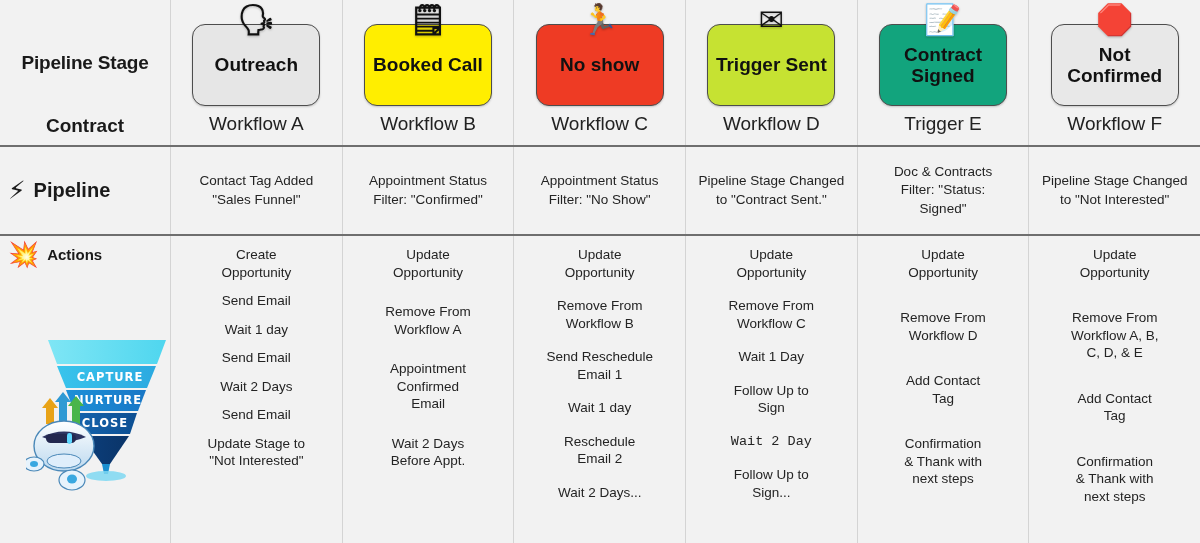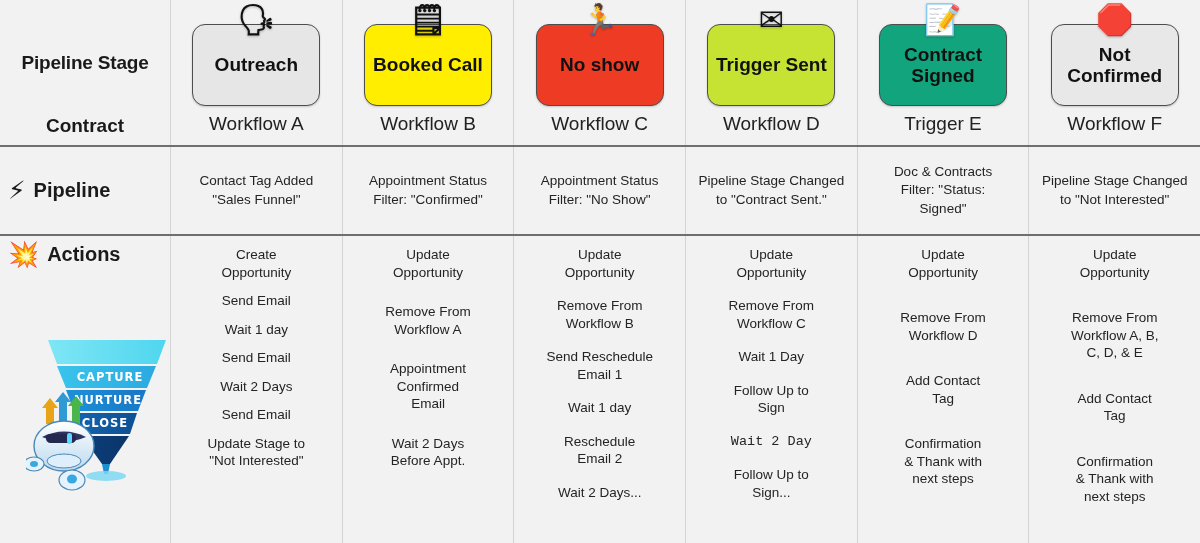--- a/index.html
+++ b/index.html
@@ -72,21 +72,21 @@
   .trg .colcell{justify-content:center;padding:4px 8px;}
   .trgtext{
     font-size:13.5px;line-height:1.35;text-align:center;color:#242424;
   }
 
   
   .act{height:309px;}
   .act .labelcell{position:relative;}
   .act-head{display:flex;align-items:center;padding:6px 0 0 8px;}
   .act-ico{font-size:25px;margin-right:8px;line-height:1;}
-  .act-lbl{font-size:20px;font-weight:bold;color:#1a1a1a;text-align:right;}
+  .act-lbl{font-size:15px;font-weight:bold;color:#1a1a1a;text-align:right;}
   .act .colcell{padding:10px 6px 0 6px;justify-content:flex-start;}
   .actitem{
     font-size:13.5px;line-height:1.3;text-align:center;color:#242424;
     width:100%;
   }
 
   
   .funnel-art{position:absolute;left:26px;top:88px;width:150px;height:170px;}
 
   

